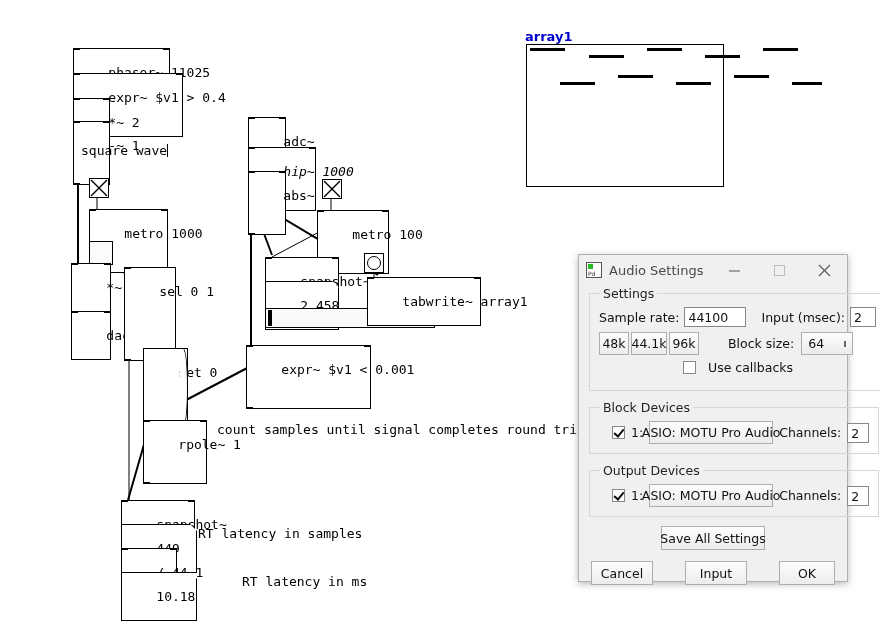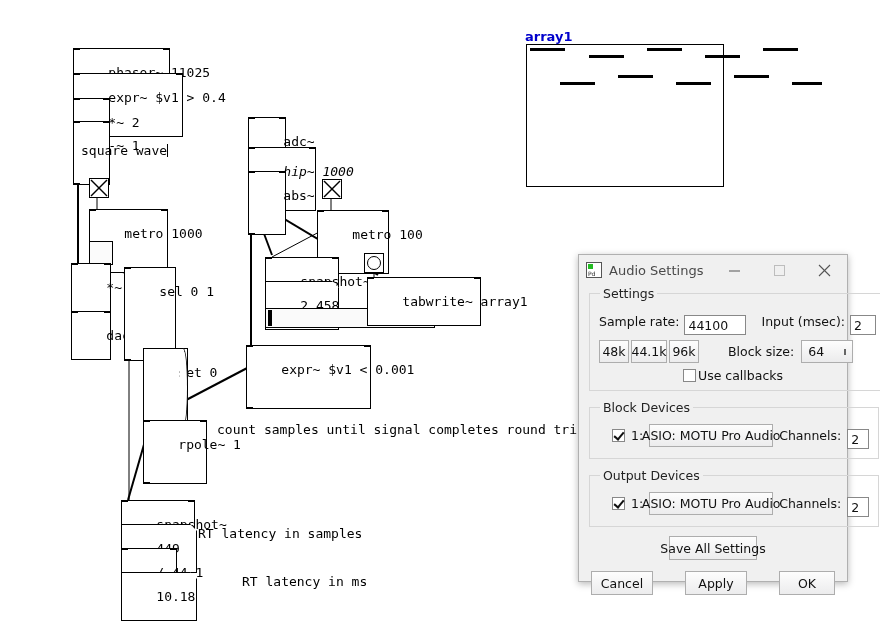--- a/index.html
+++ b/index.html
@@ -257,21 +257,20 @@
     border: 1px solid #888;
     background: #fff;
     font-size: 12.5px;
     font-family: "DejaVu Sans", sans-serif;
     color: #111;
     padding: 1px 3px;
     height: 20px;
     line-height: 17px;
     white-space: pre;
     overflow: hidden;
-    margin-top: 8px;
   }
   .sbtn {
     box-sizing: border-box;
     border: 1px solid #adadad;
     background: linear-gradient(#fdfdfd, #ececed);
     font-size: 12.5px;
     font-family: "DejaVu Sans", sans-serif;
     color: #111;
     height: 23px;
     display: flex;
@@ -586,21 +585,21 @@
           <span class="sbtn" style="width:30px;">48k</span>
           <span class="sbtn" style="width:36px;">44.1k</span>
           <span class="sbtn" style="width:30px;">96k</span>
           <span class="lbl" style="margin-left:27px;">Block size:</span>
           <span class="drop" style="width:52px; margin-left:5px;">
             <span>64</span>
             <span class="bar"></span>
           </span>
         </div>
 
-        <div class="row" style="gap:2px; margin-left:84px; margin-bottom:0;">
+        <div class="row" style="gap:12px; margin-left:84px; margin-bottom:8px;">
           <span class="chk"></span>
           <span class="lbl">Use callbacks</span>
         </div>
       </fieldset>
 
       <fieldset class="grp">
         <legend>Block Devices</legend>
         <div class="row" style="gap:6px; margin-bottom:0; margin-left:13px;">
           <span class="chk on"></span>
           <span class="lbl">1:</span>
@@ -615,25 +614,25 @@
         <div class="row" style="gap:6px; margin-bottom:0; margin-left:13px;">
           <span class="chk on"></span>
           <span class="lbl">1:</span>
           <span class="sbtn" style="width:124px;">ASIO: MOTU Pro Audio</span>
           <span class="lbl">Channels:</span>
           <span class="tfield" style="width:22px;">2</span>
         </div>
       </fieldset>
 
       <div style="display:flex; justify-content:center; margin-top:6px;">
-        <span class="sbtn" style="width:88px; height:24px;">Save All Settings</span>
+        <span class="sbtn" style="width:104px; height:24px;">Save All Settings</span>
       </div>
 
       <div class="dlg-actions" style="margin-top:11px;">
         <span class="sbtn" style="width:62px; height:24px; margin-right:32px;">Cancel</span>
-        <span class="sbtn" style="width:62px; height:24px; margin-right:32px;">Apply</span>
+        <span class="sbtn" style="width:62px; height:24px; margin-right:32px;">Input</span>
         <span class="sbtn" style="width:56px; height:24px;">OK</span>
       </div>
 
     </div>
   </div>
 
 </div>
 
 </body></html>

